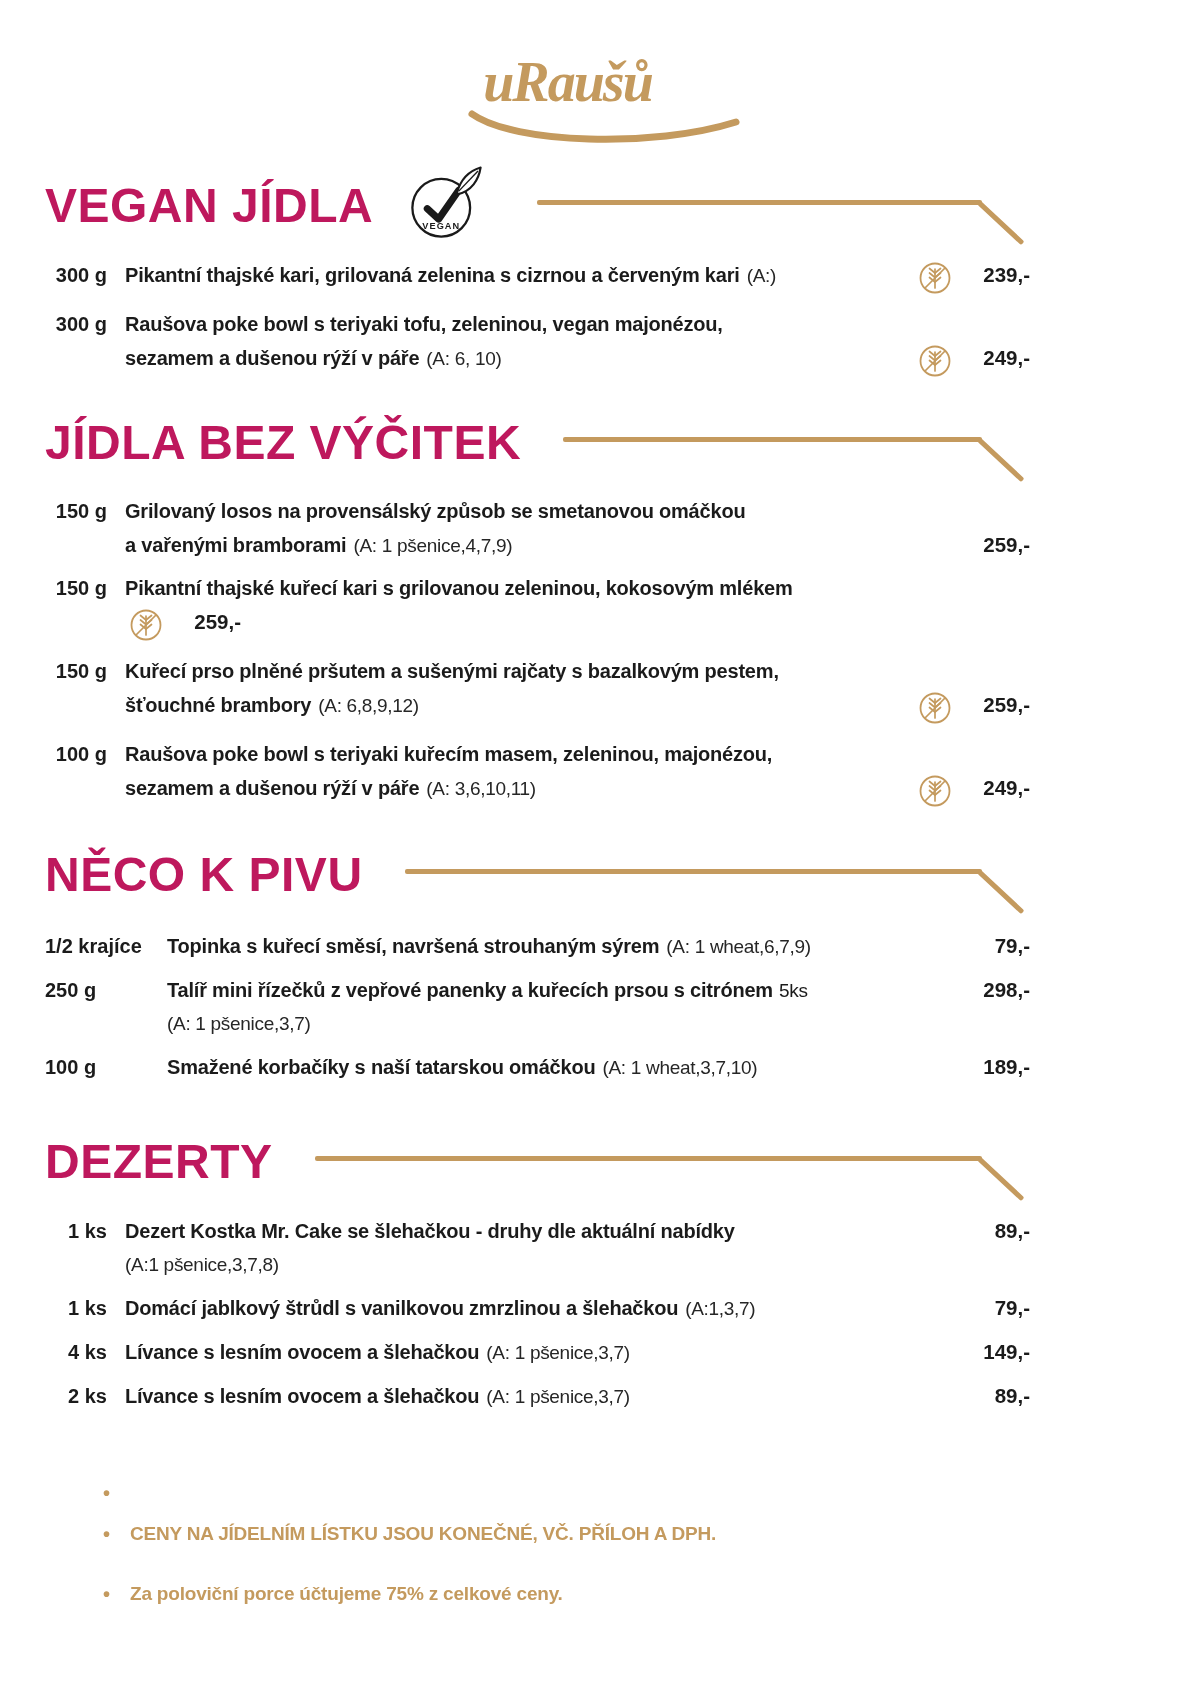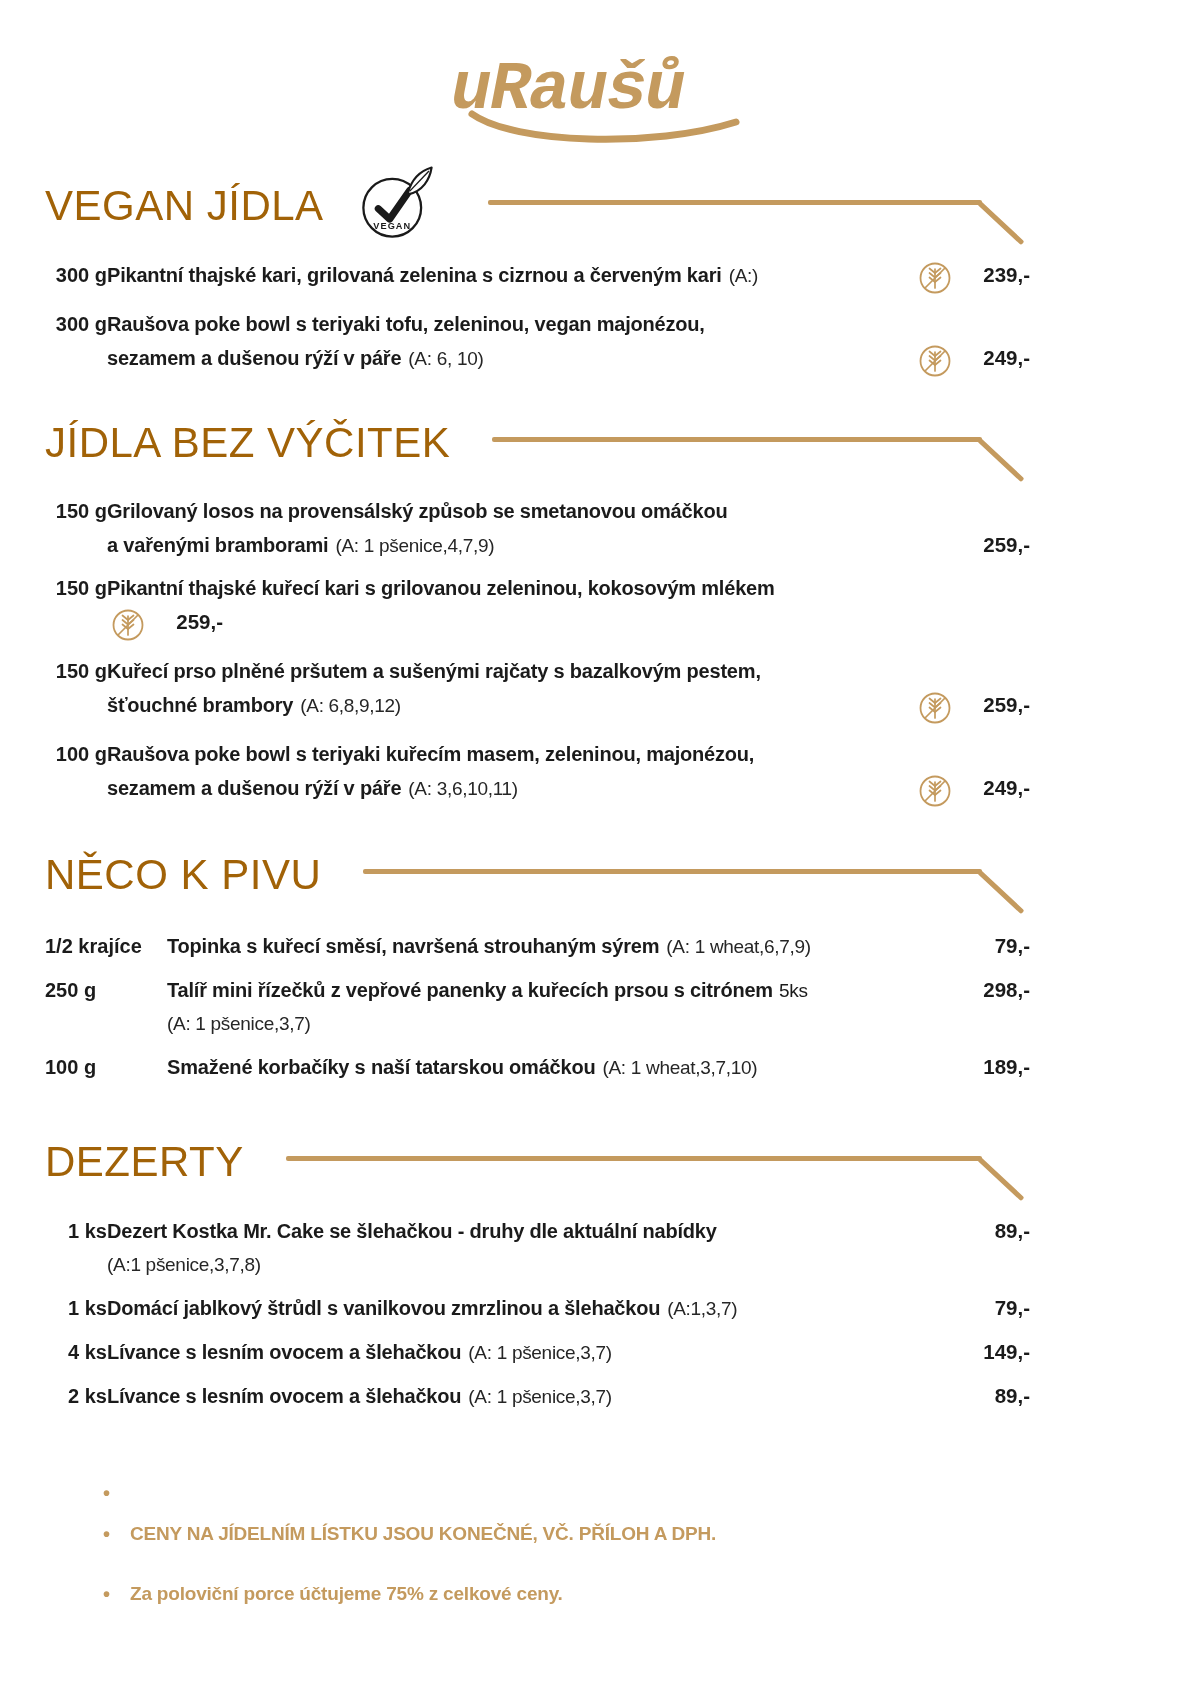--- a/index.html
+++ b/index.html
@@ -7,29 +7,29 @@
   body {
     width:1200px; height:1697px; overflow:hidden;
     background:#ffffff; color:#1b1b1b;
     font-family:"Liberation Sans", sans-serif;
   }
   .container { padding:46px 170px 0 45px; }
 
   
   .logo-wrap { text-align:center; margin-left:60px; height:104px; position:relative; }
   .logo-text {
-    font-family:Liberation Mono, monospace; font-style:italic; font-weight:700;
-    font-size:68px; color:#c49a5e; letter-spacing:-2px; line-height:1.3;
+    font-family:Liberation Serif, serif; font-style:italic; font-weight:700;
+    font-size:56px; color:#c49a5e; letter-spacing:-2px; line-height:1.3;
   }
   .logo-swoosh { position:absolute; left:50%; transform:translateX(-38%); top:62px; }
 
   
   .sec-head { display:flex; align-items:center; }
   .sec-title {
-    font-size:42px; font-weight:400; color:#a16207;
+    font-size:48px; font-weight:700; color:#be185d;
     letter-spacing:.5px; white-space:nowrap; line-height:1.05;
   }
   .rule { flex:1; height:56px; position:relative; margin-left:42px; }
   .rule::before {
     content:""; position:absolute; left:0; right:48px; top:22px; height:4.5px;
     background:#c49a5e; border-radius:2px;
   }
   .rule::after {
     content:""; position:absolute; left:calc(100% - 51px); top:22px;
     width:60px; height:4.5px; background:#c49a5e; border-radius:2px;
@@ -38,21 +38,21 @@
   .badge-wrap { margin:0 10px 0 28px; flex:none; display:flex; align-items:center; }
 
   .h-vegan { margin-top:14px; margin-bottom:10px; }
   .h-bez   { margin-top:34px; margin-bottom:24px; }
   .h-pivu  { margin-top:36px; margin-bottom:26px;align-items:center; }
   .h-dez   { margin-top:50px; margin-bottom:24px;justify-content:flex-end; }
 
   
   .item { margin-bottom:10px; }
   .row { display:flex; align-items:baseline; line-height:33px; }
-  .amt { flex:none; width:62px; text-align:right;
+  .amt { flex:none; width:62px; margin-right:18px; text-align:right;
          font-weight:700; font-size:20px; white-space:nowrap; }
   .sec-pivu .amt { width:118px; margin-right:4px; text-align:left; }
   .desc { flex:1; font-size:20px; letter-spacing:-0.2px; }
   .t { font-weight:700; }
   .al { font-weight:400; font-size:19px; color:#262626; margin-left:7px; letter-spacing:-0.3px; }
   .desc > .al:first-child { margin-left:0; }
   .sx { font-weight:400; font-size:19px; margin-left:6px; }
   .ic { flex:none; width:42px; display:flex; justify-content:center; align-self:center; }
   .p { flex:none; width:74px; text-align:right; font-weight:700; font-size:20.5px; white-space:nowrap; }
 

